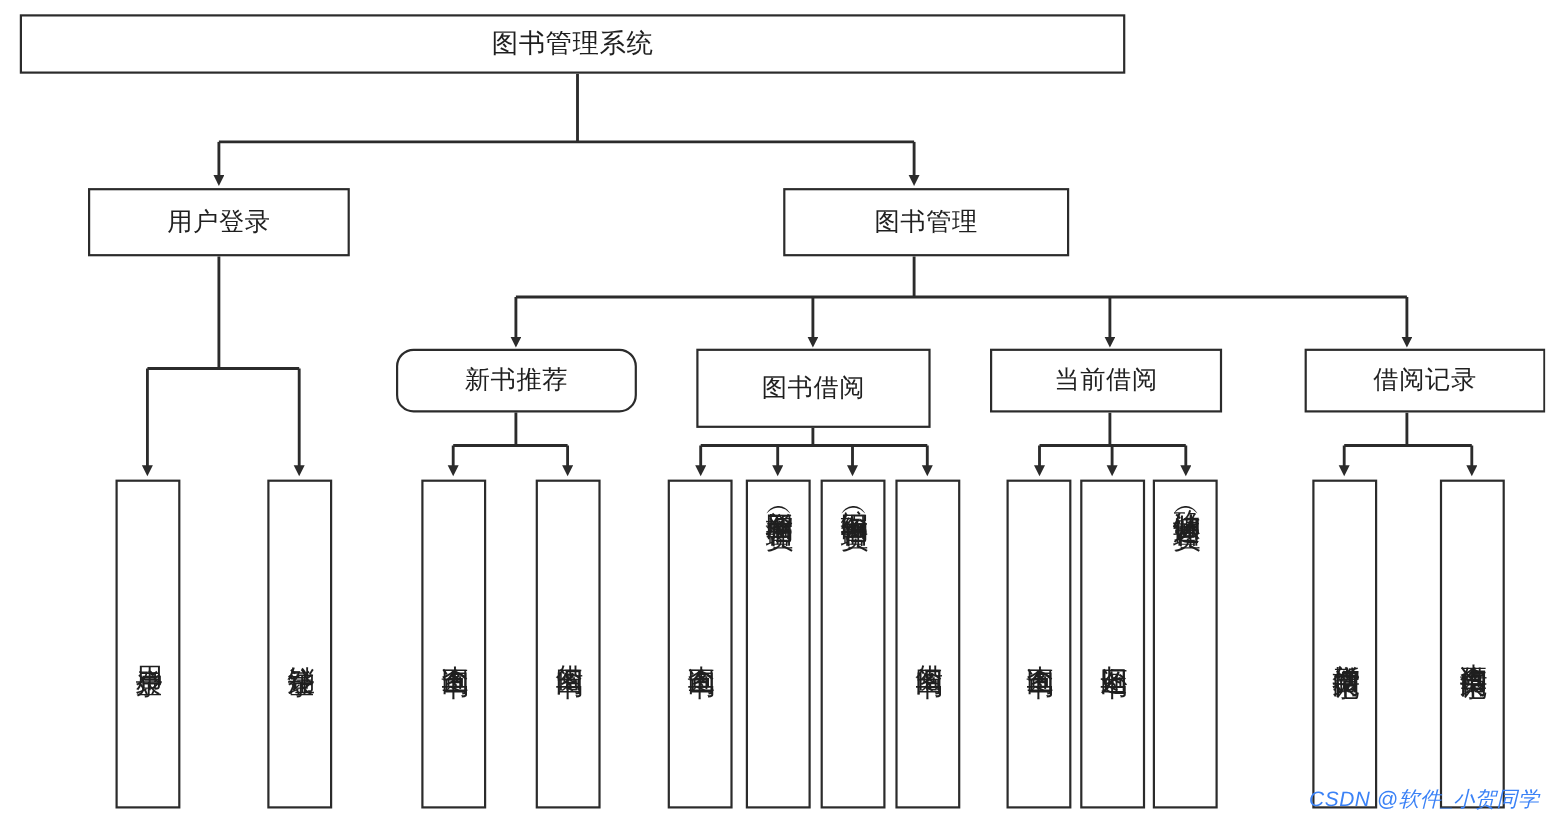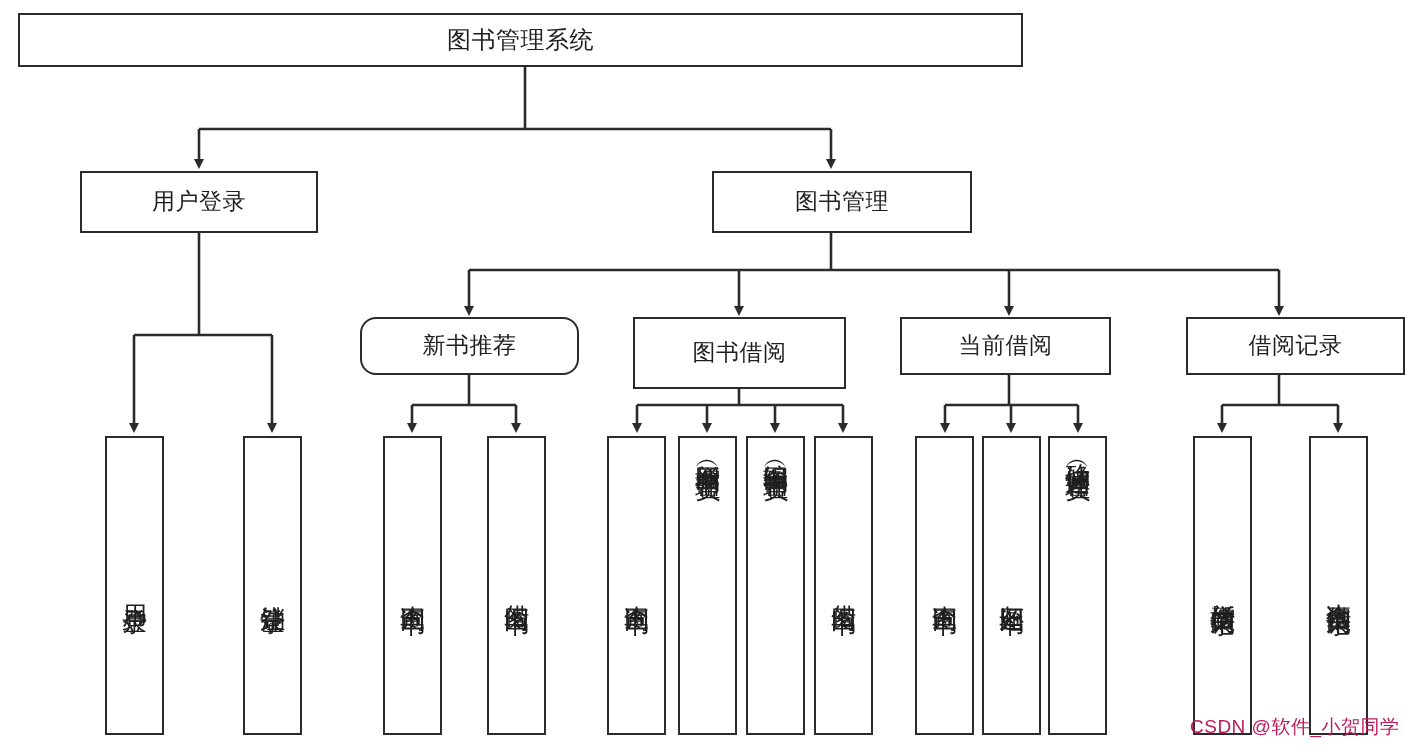--- a/index.html
+++ b/index.html
@@ -57,24 +57,25 @@
     line-height: 1.18;
     letter-spacing: 2px;
     white-space: nowrap;
   }
   .node.leaf.centered {
     align-items: center;
   }
   .watermark {
     position: absolute;
     font-size: 19px;
-    color: #be185d;
+    color: #3b82f6;
     white-space: nowrap;
     z-index: 5;
     letter-spacing: 0.5px;
+    font-style: italic;
   }
 </style>
 </head>
 <body>
 
 <div id="canvas">
 
   <svg class="wires" viewBox="0 0 1405 747">
     <defs>
       <marker id="arrow" markerWidth="12" markerHeight="12" refX="1" refY="5" orient="auto" markerUnits="userSpaceOnUse">

